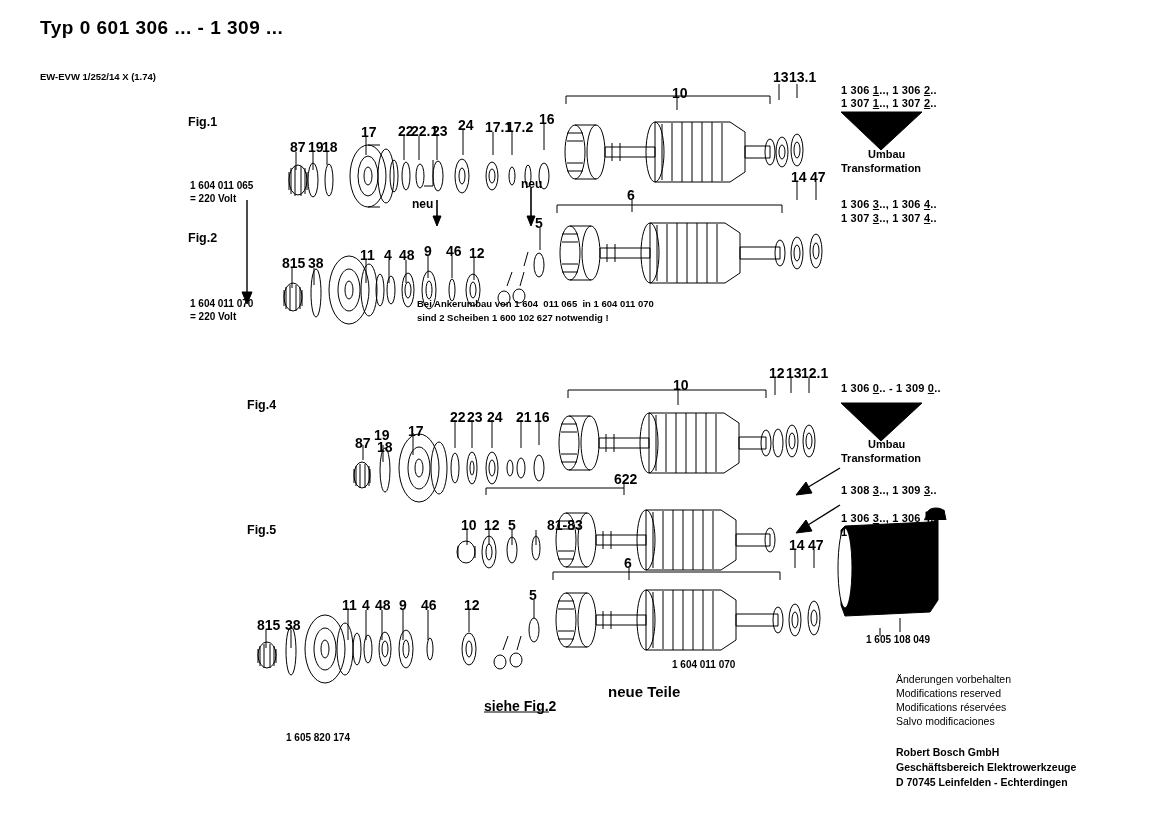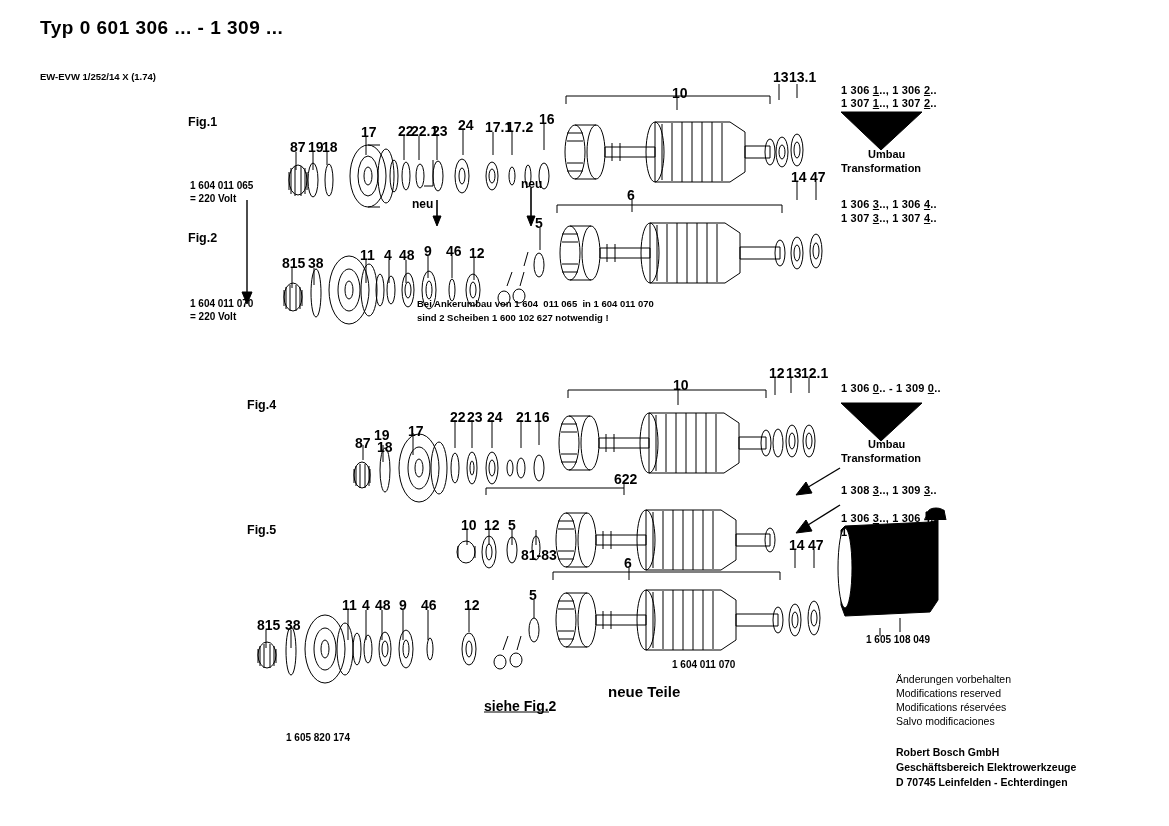--- a/index.html
+++ b/index.html
@@ -371,21 +371,21 @@
 <div class="t code" style="left:841px;top:382px;">1 306 <span class="u">0</span>.. - 1 309 <span class="u">0</span>..</div>
 <div class="t umbau" style="left:868px;top:438px;">Umbau</div>
 <div class="t umbau" style="left:841px;top:452px;">Transformation</div>
 <div class="t code" style="left:841px;top:484px;">1 308 <span class="u">3</span>.., 1 309 <span class="u">3</span>..</div>
 <div class="t code" style="left:841px;top:512px;">1 306 <span class="u">3</span>.., 1 306 <span class="u">4</span>..</div>
 <div class="t code" style="left:841px;top:526px;">1 307 <span class="u">3</span>.., 1 307 <span class="u">4</span>..</div>
 
 <div class="t num" style="left:461px;top:518px;">10</div>
 <div class="t num" style="left:484px;top:518px;">12</div>
 <div class="t num" style="left:508px;top:518px;">5</div>
-<div class="t num" style="left:521px;top:518px;margin-top:30px;">81-83</div>
+<div class="t num" style="left:547px;top:518px;">81-83</div>
 <div class="t num" style="left:614px;top:472px;">622</div>
 
 <div class="t num" style="left:257px;top:618px;">815</div>
 <div class="t num" style="left:285px;top:618px;">38</div>
 <div class="t num" style="left:342px;top:598px;">11</div>
 <div class="t num" style="left:362px;top:598px;">4</div>
 <div class="t num" style="left:375px;top:598px;">48</div>
 <div class="t num" style="left:399px;top:598px;">9</div>
 <div class="t num" style="left:421px;top:598px;">46</div>
 <div class="t num" style="left:464px;top:598px;">12</div>

